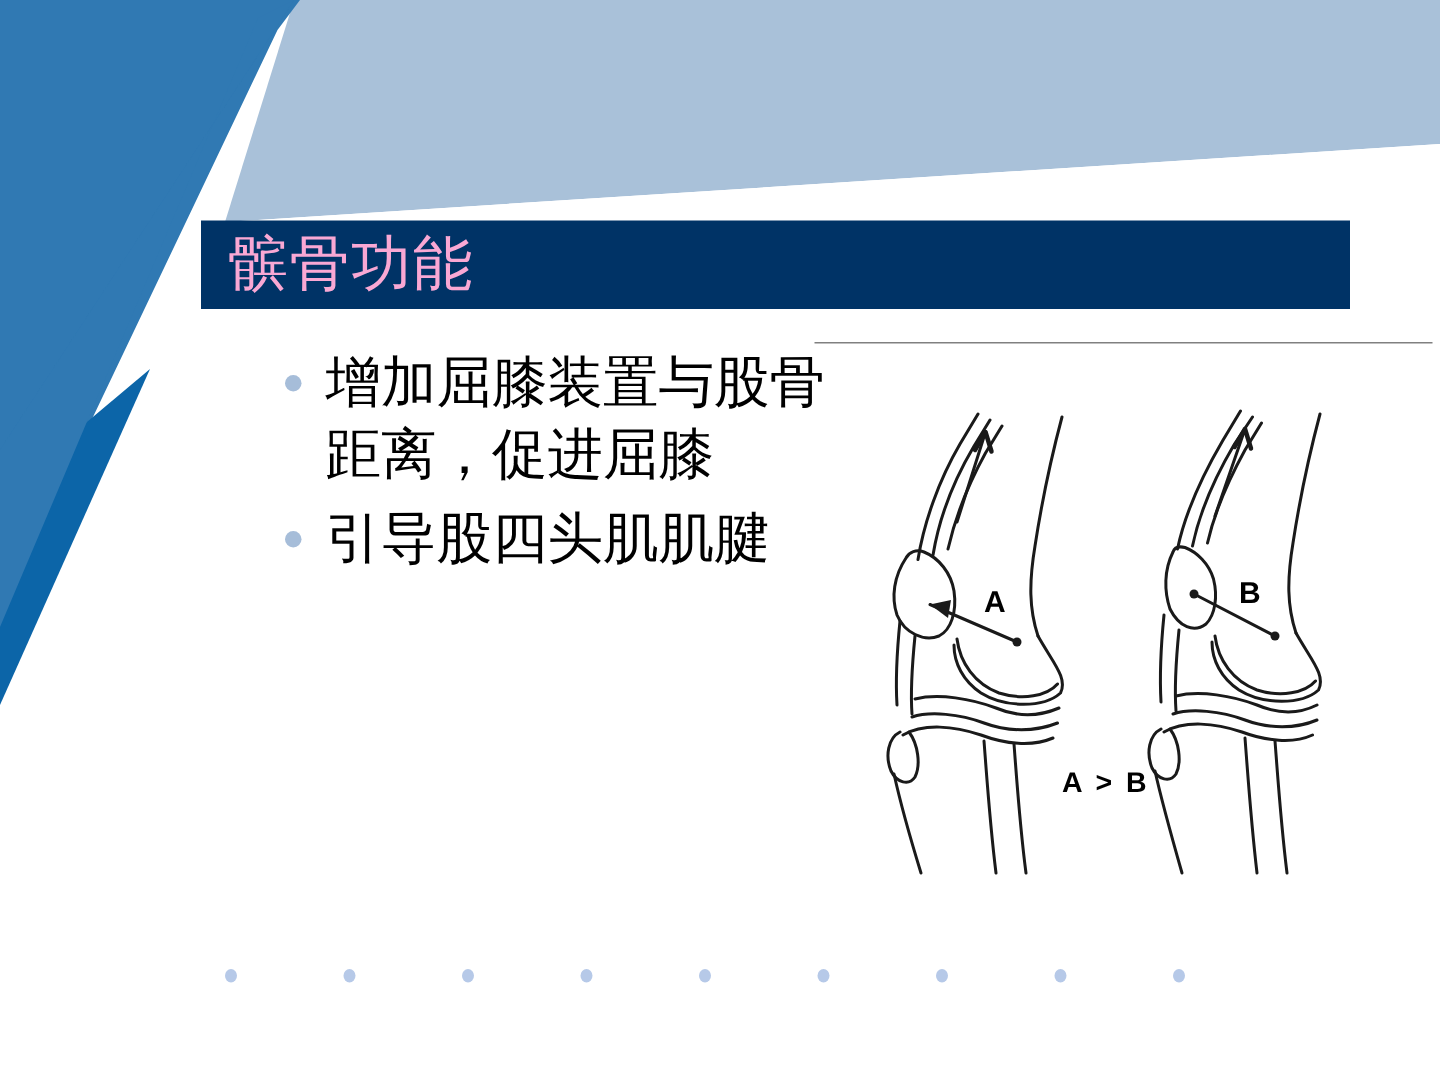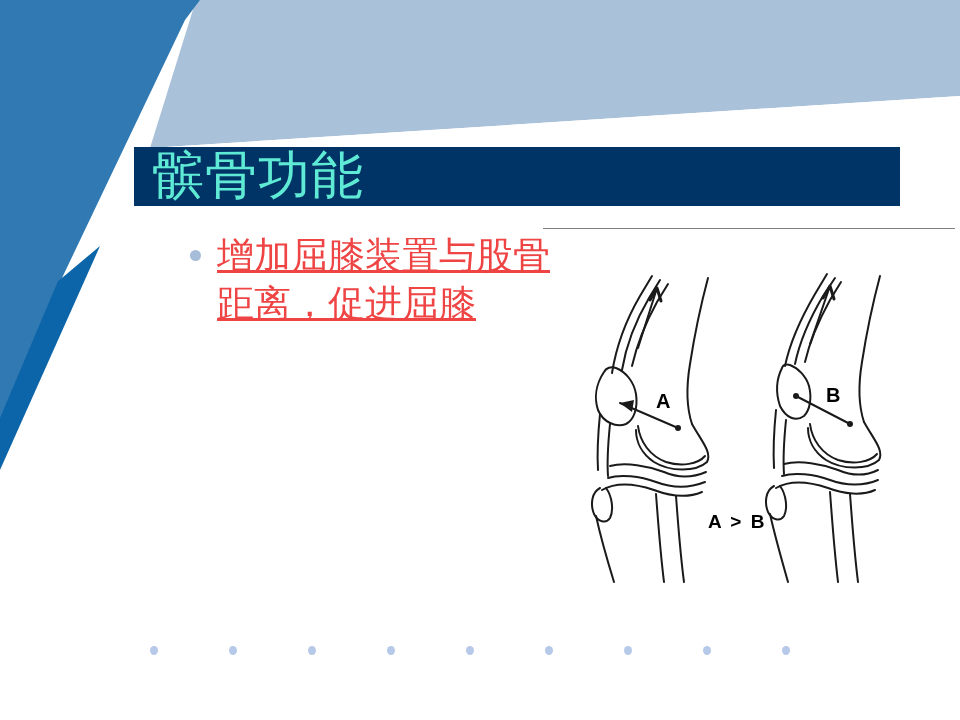--- a/index.html
+++ b/index.html
@@ -34,22 +34,22 @@
     width: 766px;
     height: 59px;
     background: #003366;
     box-sizing: border-box;
   }
   #title-text {
     position: absolute;
     left: 18px;
     top: 50%;
     transform: translateY(-52%);
-    color: #5eead4;
-    font-size: 52px;
+    color: #f9a8d4;
+    font-size: 40px;
     line-height: 1;
     letter-spacing: 1px;
     white-space: nowrap;
     font-family: "Liberation Serif", "DejaVu Serif", serif;
   }
 
   
   #bullets {
     position: absolute;
     left: 190px;
@@ -65,26 +65,25 @@
     flex: 0 0 auto;
     width: 11px;
     height: 11px;
     border-radius: 50%;
     background: #a6bdd9;
     margin-top: 18px;
     margin-right: 16px;
   }
   .bullet-text {
     flex: 1 1 auto;
-    color: #ef4444;
+    color: #000000;
     font-size: 37px;
     line-height: 1.30;
     letter-spacing: 0px;
     font-family: "Liberation Serif", "DejaVu Serif", serif;
-    text-decoration: underline;
   }
 
   
   #figure-rule {
     position: absolute;
     left: 543px;
     top: 228px;
     width: 412px;
     height: 1px;
     background: #808080;
@@ -138,20 +137,24 @@
     <div id="title-text">髌骨功能</div>
   </div>
 
   <div id="bullets">
 
     <div class="bullet-row">
       <span class="bullet-dot"></span>
       <span class="bullet-text">增加屈膝装置与股骨距离，促进屈膝</span>
     </div>
 
+    <div class="bullet-row">
+      <span class="bullet-dot"></span>
+      <span class="bullet-text">引导股四头肌肌腱</span>
+    </div>
 
 
   </div>
 
   <div id="figure-rule"></div>
 
   <div id="figure">
     <svg viewBox="0 0 390 350" preserveAspectRatio="xMidYMid meet">
       <g fill="none" stroke="#1a1a1a" stroke-width="2" stroke-linecap="round" stroke-linejoin="round">
 

